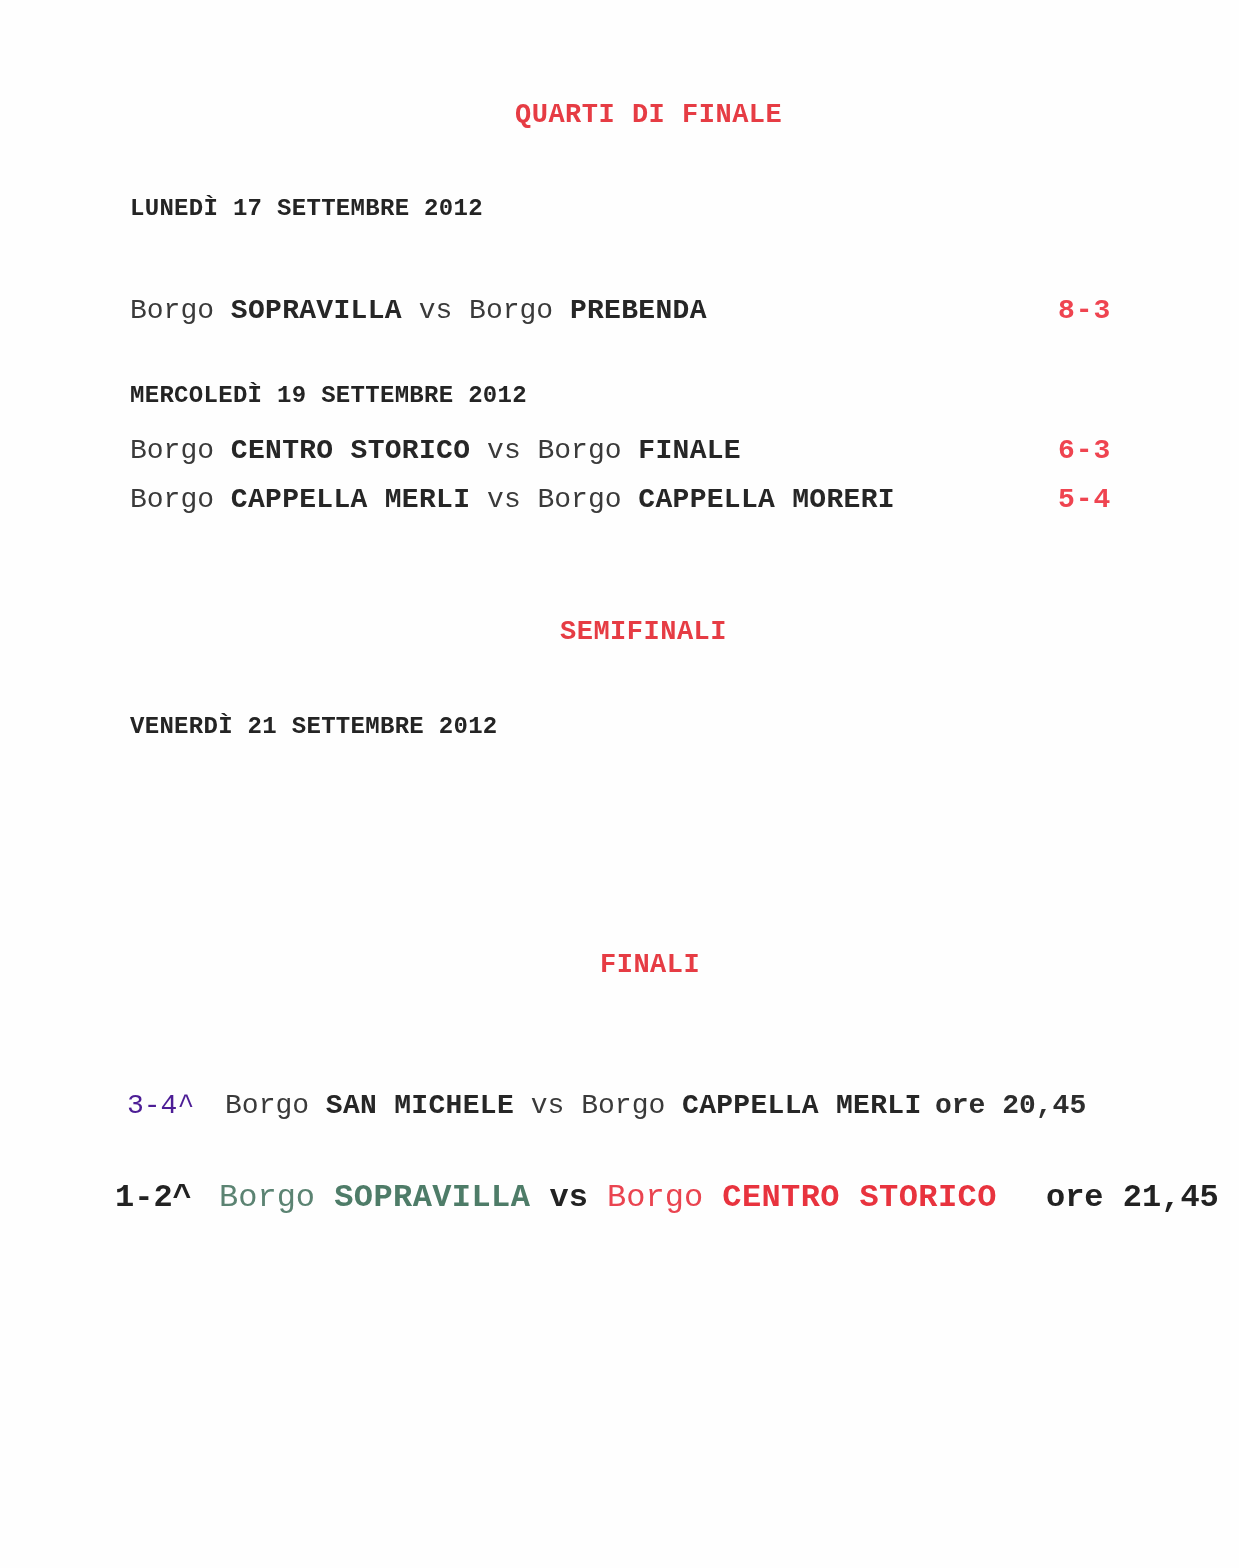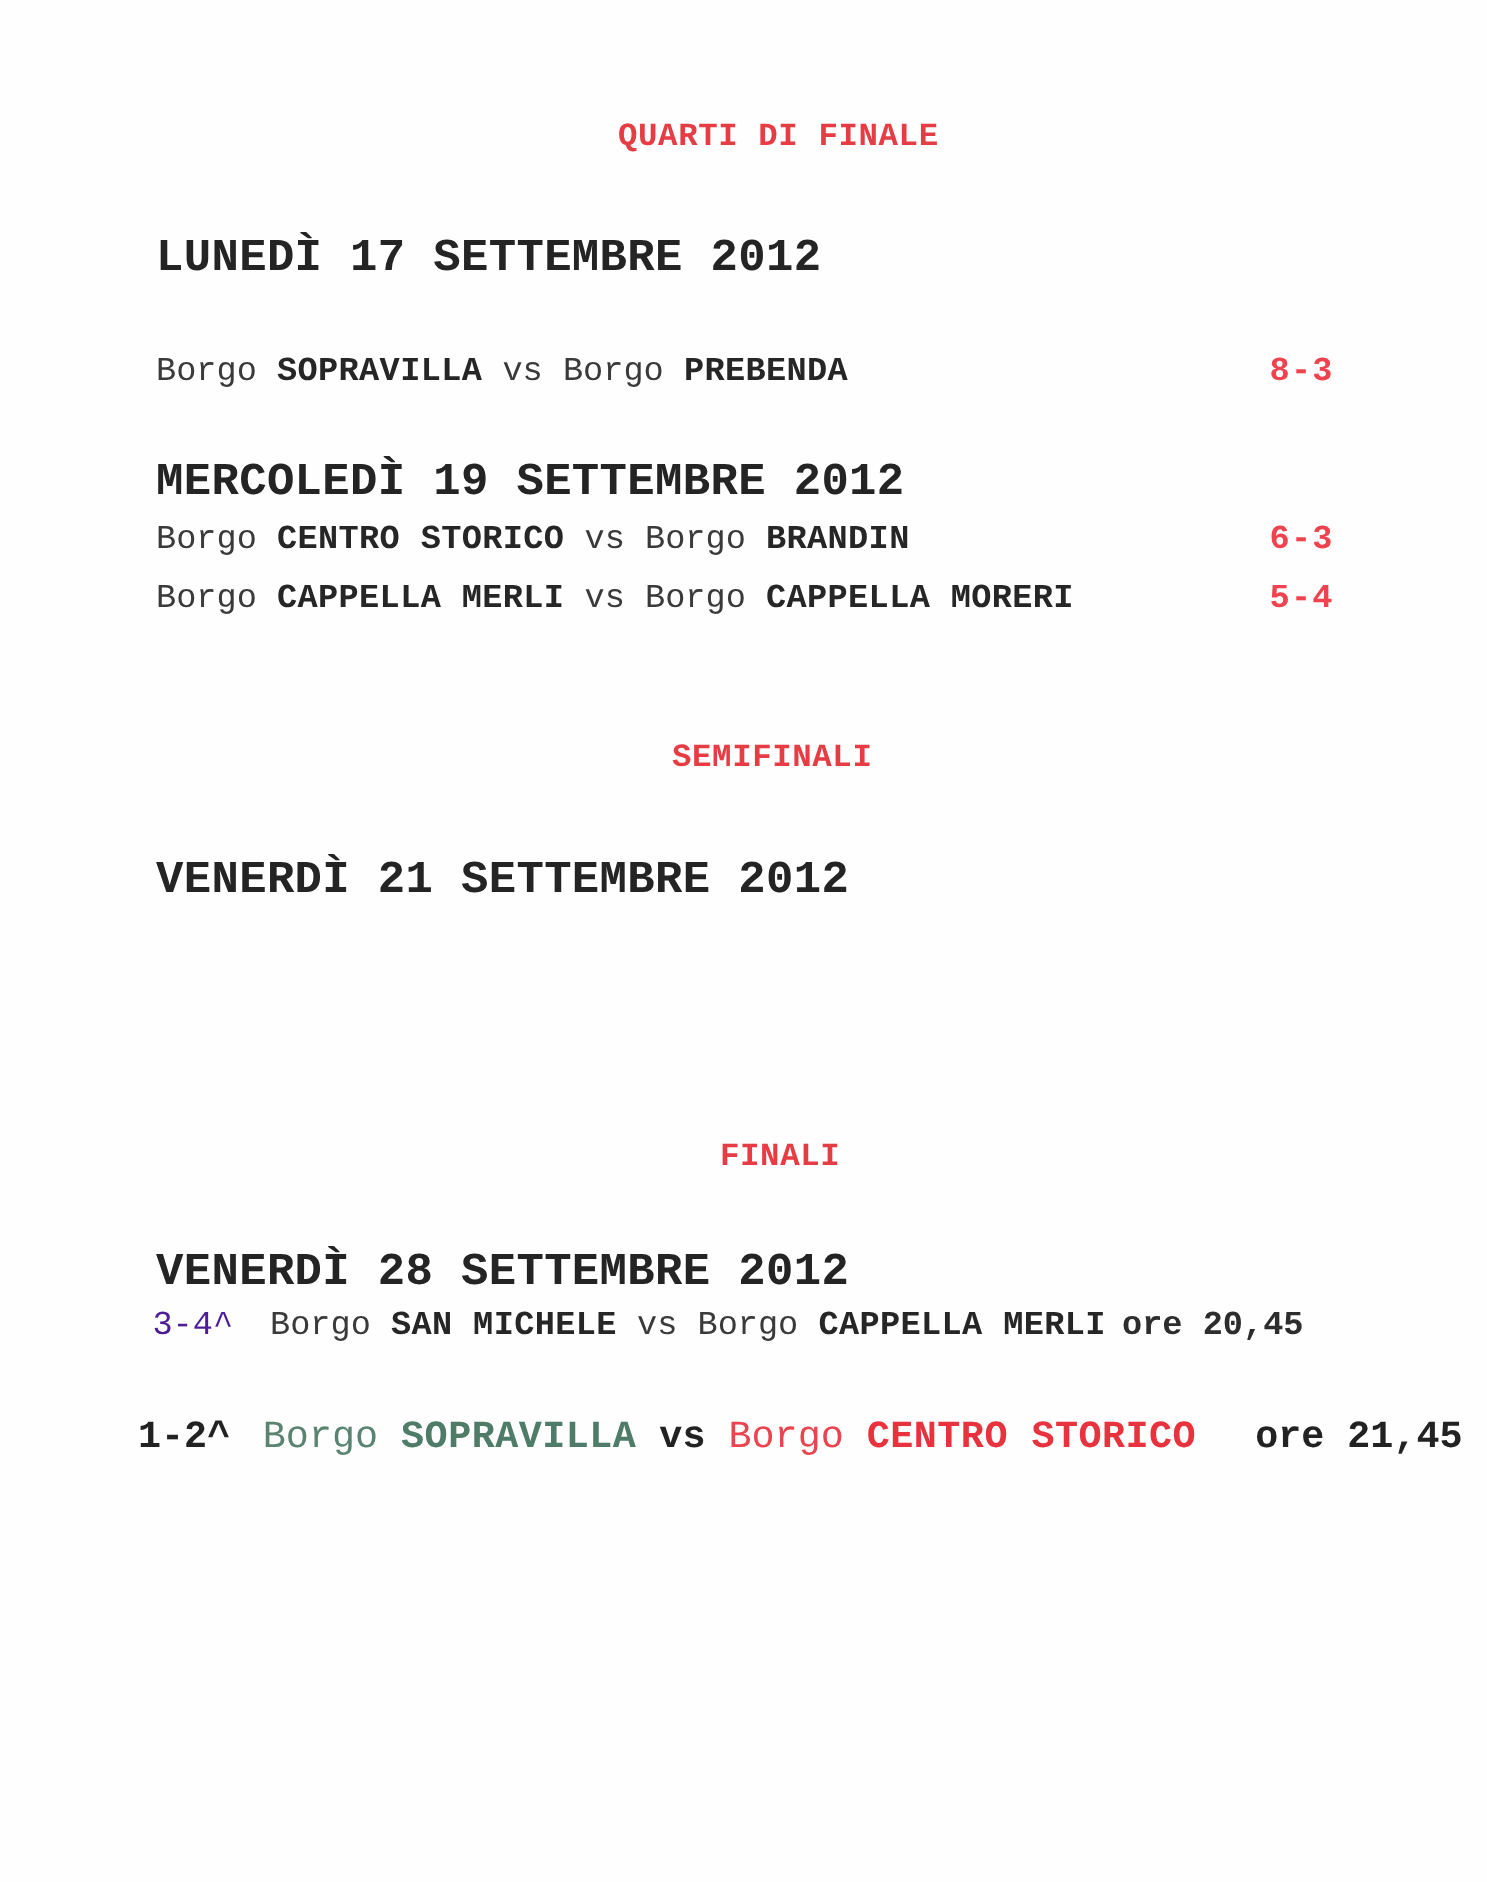--- a/index.html
+++ b/index.html
@@ -25,21 +25,21 @@
     white-space: nowrap;
   }
   .section-title {
     font-size: 27px;
     font-weight: bold;
     color: #e63c44;
     letter-spacing: 0.5px;
   }
   .date {
     padding-left: 130px;
-    font-size: 38px;
+    font-size: 24px;
     font-weight: bold;
     color: #242424;
     letter-spacing: 0.3px;
   }
   .match {
     padding-left: 130px;
     font-size: 28px;
     color: #3a3a3a;
   }
   .match .reg { font-weight: normal; color: #3a3a3a; }
@@ -90,41 +90,40 @@
     <span class="team">PREBENDA</span>
     <span class="score">8-3</span>
   </div>
 
   <div class="line date" style="top:384px;">MERCOLEDÌ 19 SETTEMBRE 2012</div>
 
   <div class="line match" style="top:437px;">
     <span class="reg">Borgo</span>
     <span class="team">CENTRO STORICO</span>
     <span class="reg">vs Borgo</span>
-    <span class="team">BRANDIN</span>
+    <span class="team">FINALE</span>
     <span class="score">6-3</span>
   </div>
 
   <div class="line match" style="top:486px;">
     <span class="reg">Borgo</span>
     <span class="team">CAPPELLA MERLI</span>
     <span class="reg">vs Borgo</span>
     <span class="team">CAPPELLA MORERI</span>
     <span class="score">5-4</span>
   </div>
 
   <div class="line section-title" style="top:619px; padding-left:560px;">SEMIFINALI</div>
 
   <div class="line date" style="top:715px;">VENERDÌ 21 SETTEMBRE 2012</div>
 
 
 
   <div class="line section-title" style="top:952px; padding-left:600px;">FINALI</div>
 
-  <div class="line date" style="top:1042px;">VENERDÌ 28 SETTEMBRE 2012</div>
 
   <div class="line match" style="top:1092px; padding-left:127px;">
     <span class="rank">3-4^</span>
     <span class="reg">Borgo</span>
     <span class="team">SAN MICHELE</span>
     <span class="reg">vs Borgo</span>
     <span class="team">CAPPELLA MERLI</span>
     <span class="time">ore 20,45</span>
   </div>
 

